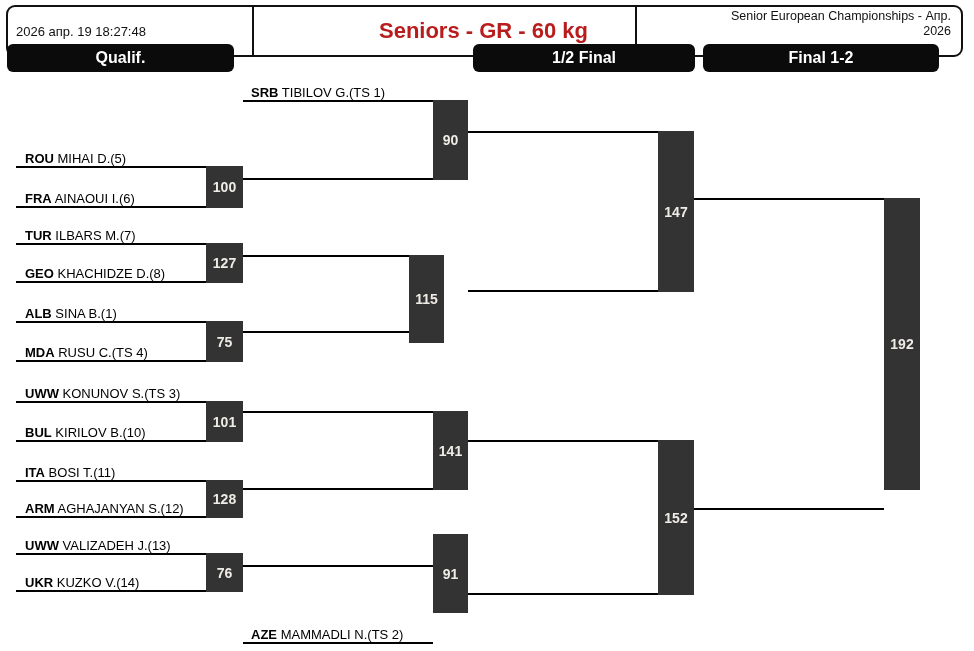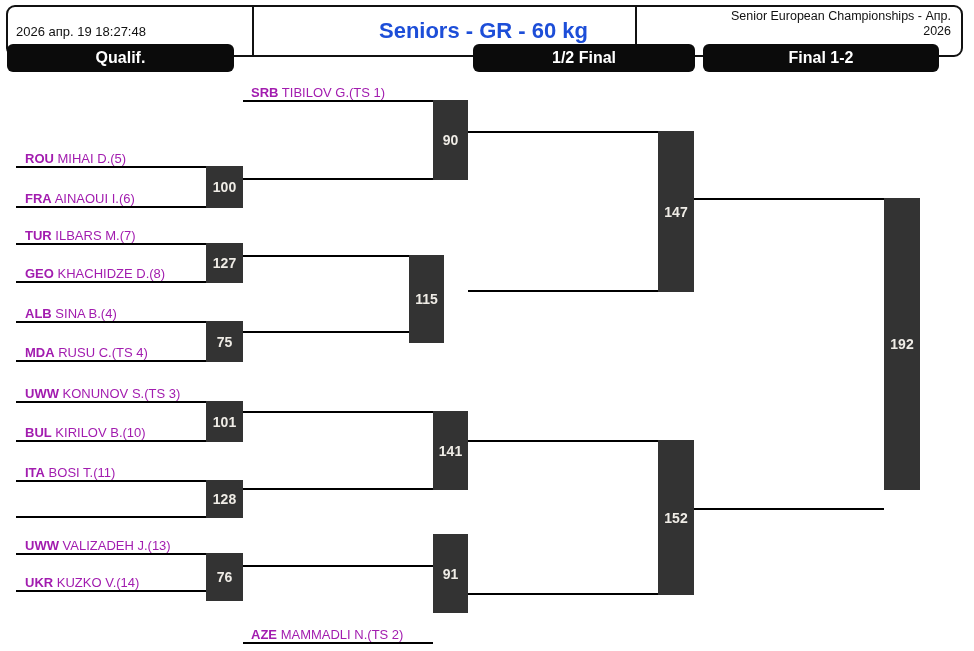--- a/index.html
+++ b/index.html
@@ -14,42 +14,42 @@
     display:flex; background:#fff;gap:32px;
   }
   .h-date {
     width:246px; box-sizing:border-box; border-right:2px solid #111;
     display:flex; align-items:center; padding-left:8px;
     font-size:13px; color:#111; white-space:nowrap;
   }
   .h-title {
     flex:1; box-sizing:border-box; border-right:2px solid #111;
     display:flex; align-items:center; justify-content:center;
-    padding-left:46px; font-size:22px; font-weight:700; color:#1d4ed8; white-space:nowrap;
+    padding-left:46px; font-size:22px; font-weight:700; color:#b91c1c; white-space:nowrap;
   }
   .h-event {
     width:292px; box-sizing:border-box; text-align:right;
     font-size:12.5px; line-height:15px; padding:2px 10px 0 4px; color:#111;
   }
   
   .cbar {
     position:absolute; top:44px; height:28px; background:var(--bar,#0b0b0b);
     border-radius:6px; color:#fff; font-weight:700; font-size:16px;
     display:flex; align-items:center; justify-content:center;
   }
   
   .ln { position:absolute; height:2px; background:var(--line,#000); }
   .mbox {
     position:absolute; background:var(--box,#333); color:var(--numtext,#efece6);
     font-weight:700; font-size:14px;
     display:flex; align-items:center; justify-content:center;
   }
   .ath {
     position:absolute; height:16px; line-height:16px; font-size:13px;
-    white-space:nowrap; color:#a21caf;
+    white-space:nowrap; color:#000000;
   }
   .ath .cc { font-weight:700; }
 </style>
 </head>
 <body>
 
 <div class="page">
 
   <div class="header">
     <div class="h-date">2026 апр. 19 18:27:48</div>
@@ -90,35 +90,36 @@
   <i class="ln" style="left:468px;top:440px;width:190px"></i>
   <i class="ln" style="left:468px;top:593px;width:190px"></i>
   <i class="ln" style="left:694px;top:198px;width:190px"></i>
   <i class="ln" style="left:694px;top:508px;width:190px"></i>
 
   <div class="ath" style="left:251px;top:85px"><span class="cc">SRB</span> <span>TIBILOV G.(TS 1)</span></div>
   <div class="ath" style="left:25px;top:151px"><span class="cc">ROU</span> <span>MIHAI D.(5)</span></div>
   <div class="ath" style="left:25px;top:191px"><span class="cc">FRA</span> <span>AINAOUI I.(6)</span></div>
   <div class="ath" style="left:25px;top:228px"><span class="cc">TUR</span> <span>ILBARS M.(7)</span></div>
   <div class="ath" style="left:25px;top:266px"><span class="cc">GEO</span> <span>KHACHIDZE D.(8)</span></div>
-  <div class="ath" style="left:25px;top:306px"><span class="cc">ALB</span> <span>SINA B.(4)</span></div>
+  <div class="ath" style="left:25px;top:306px"><span class="cc">ALB</span> <span>SINA B.(1)</span></div>
   <div class="ath" style="left:25px;top:345px"><span class="cc">MDA</span> <span>RUSU C.(TS 4)</span></div>
   <div class="ath" style="left:25px;top:386px"><span class="cc">UWW</span> <span>KONUNOV S.(TS 3)</span></div>
   <div class="ath" style="left:25px;top:425px"><span class="cc">BUL</span> <span>KIRILOV B.(10)</span></div>
   <div class="ath" style="left:25px;top:465px"><span class="cc">ITA</span> <span>BOSI T.(11)</span></div>
+  <div class="ath" style="left:25px;top:501px"><span class="cc">ARM</span> <span>AGHAJANYAN S.(12)</span></div>
   <div class="ath" style="left:25px;top:538px"><span class="cc">UWW</span> <span>VALIZADEH J.(13)</span></div>
   <div class="ath" style="left:25px;top:575px"><span class="cc">UKR</span> <span>KUZKO V.(14)</span></div>
   <div class="ath" style="left:251px;top:627px"><span class="cc">AZE</span> <span>MAMMADLI N.(TS 2)</span></div>
 
   <div class="mbox" style="left:206px;top:166px;width:37px;height:42px">100</div>
   <div class="mbox" style="left:206px;top:243px;width:37px;height:40px">127</div>
   <div class="mbox" style="left:206px;top:321px;width:37px;height:41px">75</div>
   <div class="mbox" style="left:206px;top:401px;width:37px;height:41px">101</div>
   <div class="mbox" style="left:206px;top:480px;width:37px;height:38px">128</div>
-  <div class="mbox" style="left:206px;top:553px;width:37px;height:48px">76</div>
+  <div class="mbox" style="left:206px;top:553px;width:37px;height:39px">76</div>
 
   <div class="mbox" style="left:433px;top:100px;width:35px;height:80px">90</div>
   <div class="mbox" style="left:409px;top:255px;width:35px;height:88px">115</div>
   <div class="mbox" style="left:433px;top:411px;width:35px;height:79px">141</div>
   <div class="mbox" style="left:433px;top:534px;width:35px;height:79px">91</div>
 
   <div class="mbox" style="left:658px;top:131px;width:36px;height:161px">147</div>
   <div class="mbox" style="left:658px;top:440px;width:36px;height:155px">152</div>
 
   <div class="mbox" style="left:884px;top:198px;width:36px;height:292px">192</div>

